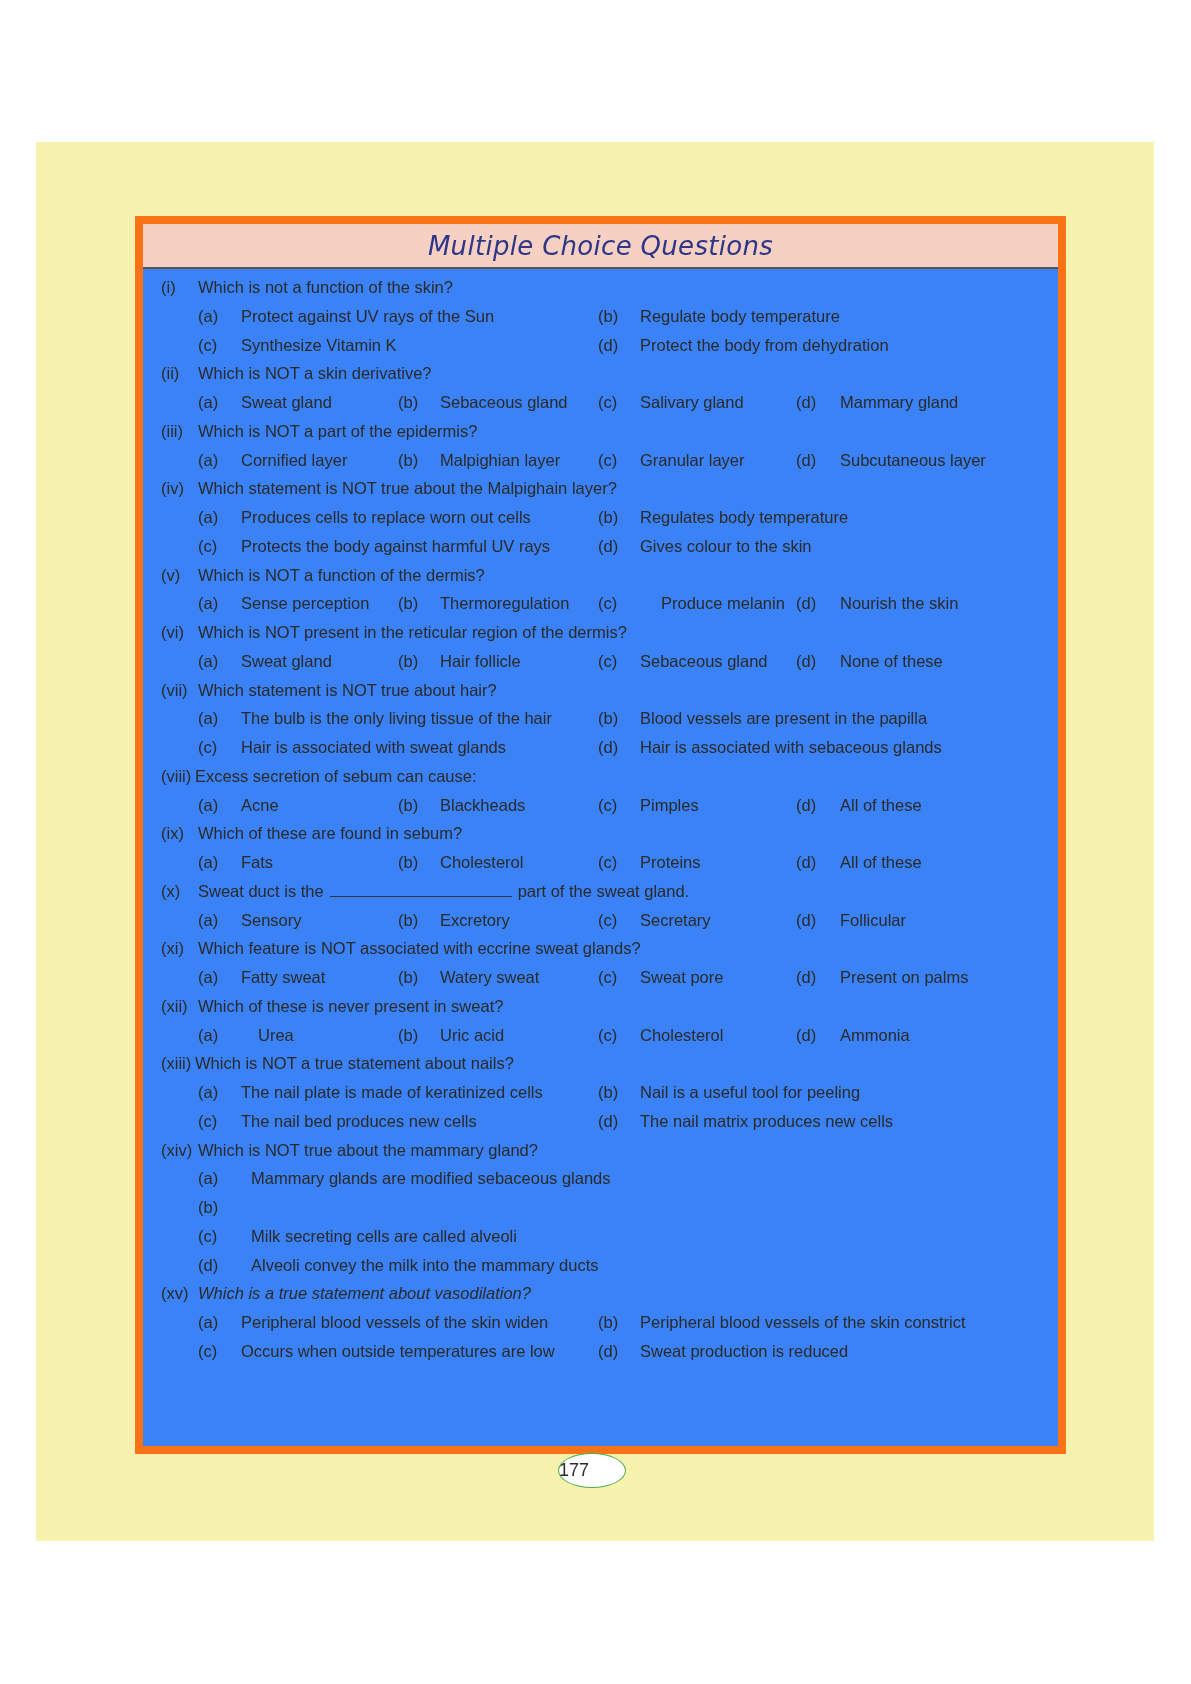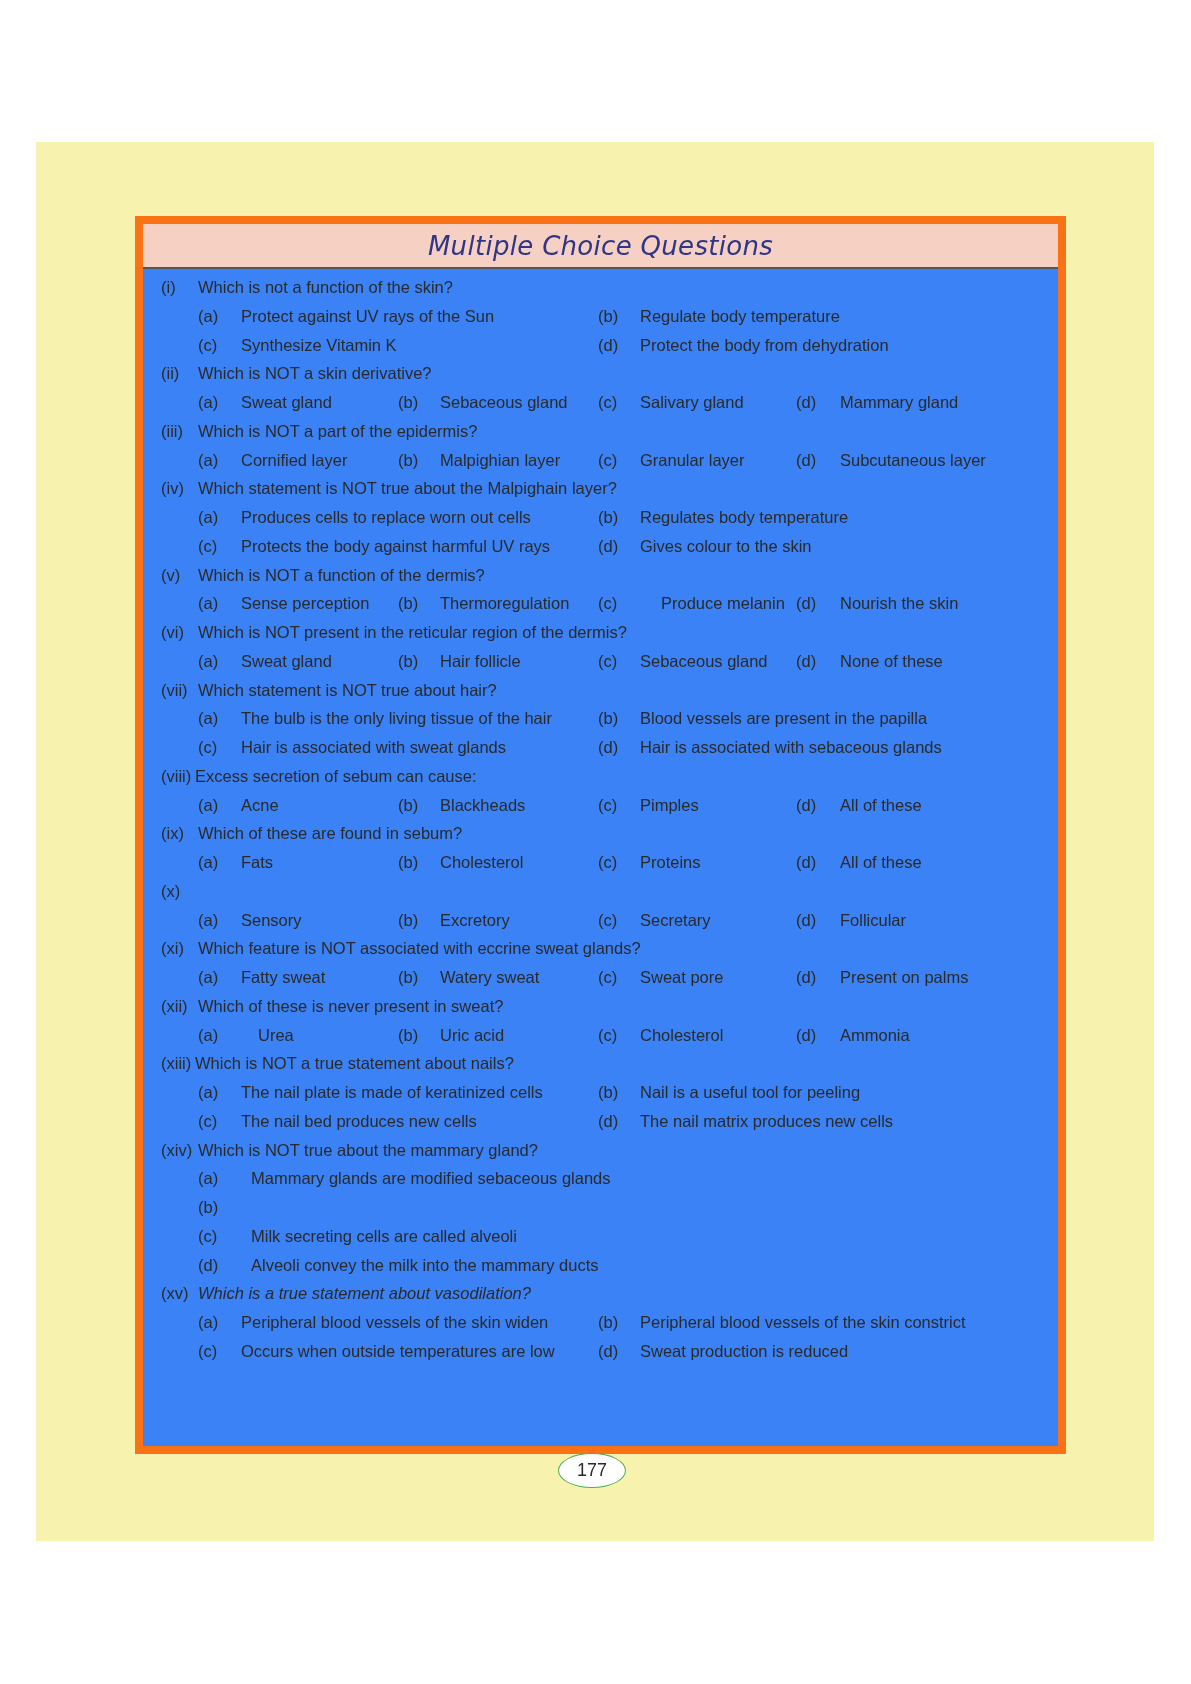--- a/index.html
+++ b/index.html
@@ -33,21 +33,21 @@
   .qtext { position: absolute; left: 54px; }
   .opt-label { position: absolute; }
   .opt-text { position: absolute; }
   .blank {
     display: inline-block; width: 182px; border-bottom: 1px solid #333;
     height: 16px; vertical-align: baseline; margin: 0 6px;
   }
   .page-num {
     position: absolute; left: 558px; top: 1453px; width: 66px; height: 33px;
     border: 1.5px solid #4caf50; border-radius: 50%; background: #ffffff;
-    display: flex; align-items: center; justify-content: center;
+    display: flex; align-items: center; justify-content: flex-start;
     font-size: 18px; color: #2a2a2a;
   }
 </style>
 </head>
 <body>
 
 <div class="sheet"></div>
 
 <div class="box">
   <div class="box-header">
@@ -181,20 +181,21 @@
         <span class="opt-text" style="left: 98px;">Fats</span>
         <span class="opt-label" style="left: 255px;">(b)</span>
         <span class="opt-text" style="left: 297px;">Cholesterol</span>
         <span class="opt-label" style="left: 455px;">(c)</span>
         <span class="opt-text" style="left: 497px;">Proteins</span>
         <span class="opt-label" style="left: 653px;">(d)</span>
         <span class="opt-text" style="left: 697px;">All of these</span>
       </div>
       <div class="row" style="top: 606.75px; width: 100%;">
         <span class="qnum" style="left: 18px;">(x)</span>
+        <span class="qtext" style="left: 55px;"><span class="">Sweat duct is the</span><span class="blank"></span><span class="">part of the sweat gland.</span></span>
       </div>
       <div class="row" style="top: 635.5px; width: 100%;">
         <span class="opt-label" style="left: 55px;">(a)</span>
         <span class="opt-text" style="left: 98px;">Sensory</span>
         <span class="opt-label" style="left: 255px;">(b)</span>
         <span class="opt-text" style="left: 297px;">Excretory</span>
         <span class="opt-label" style="left: 455px;">(c)</span>
         <span class="opt-text" style="left: 497px;">Secretary</span>
         <span class="opt-label" style="left: 653px;">(d)</span>
         <span class="opt-text" style="left: 697px;">Follicular</span>

